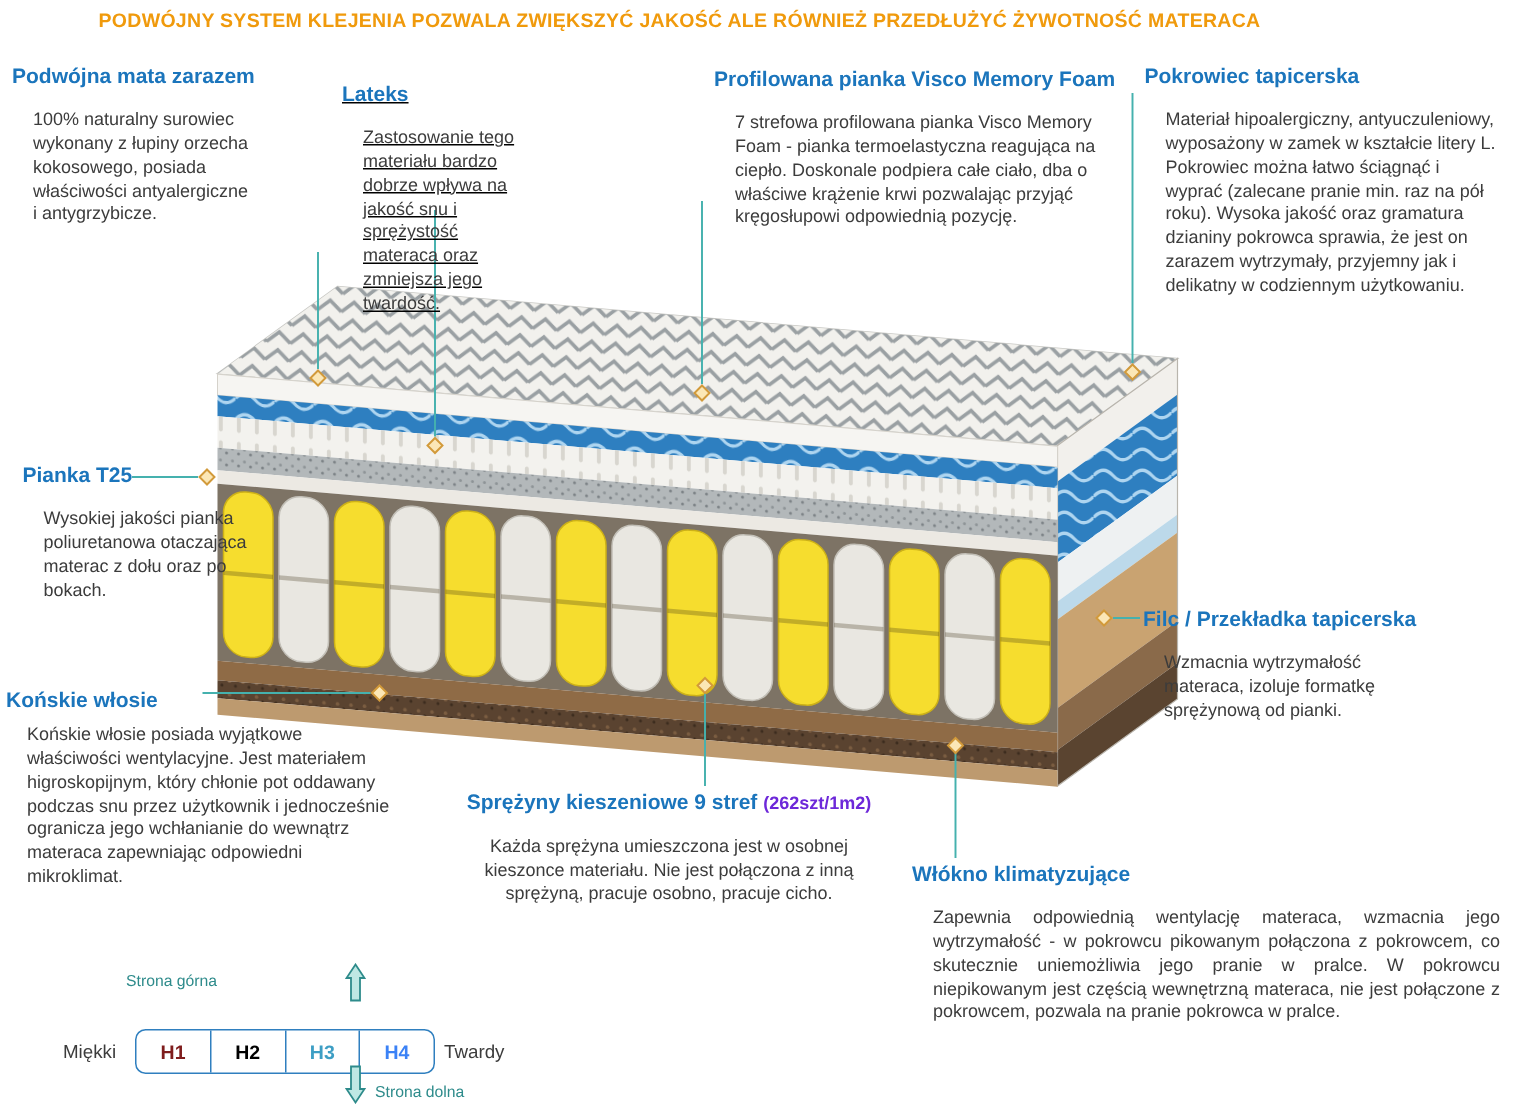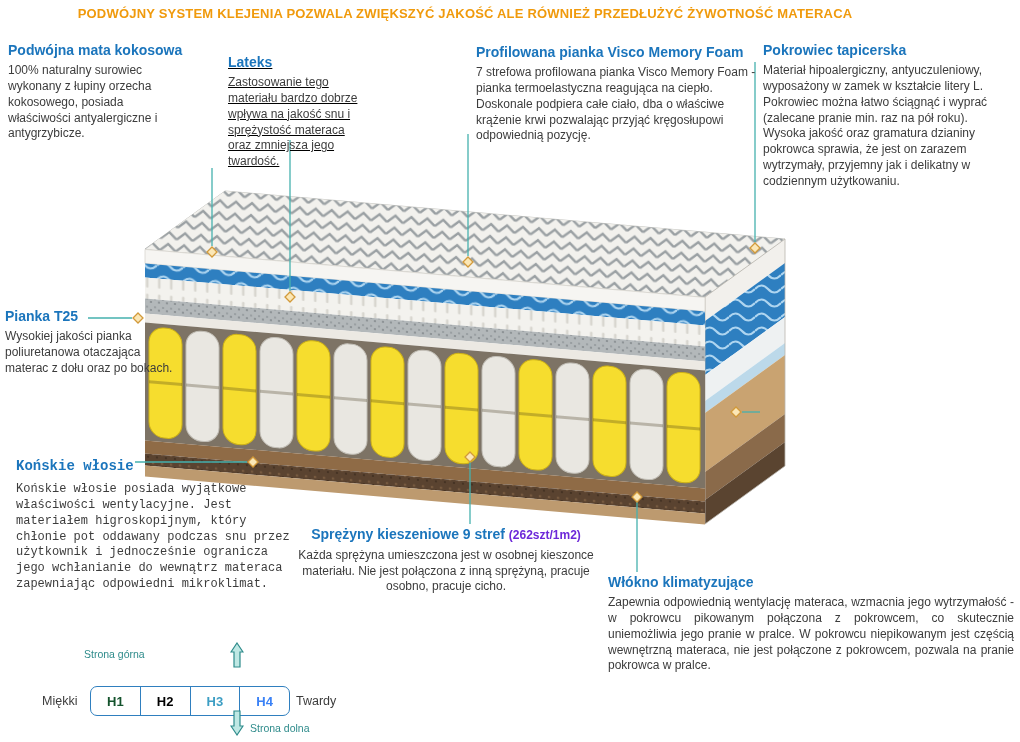--- a/index.html
+++ b/index.html
@@ -1,28 +1,28 @@
 <!DOCTYPE html>
 <html><head>
 <meta charset="utf-8">
 <style>
   html,body{margin:0;padding:0;background:#fff;}
   #page{position:relative;width:1020px;height:742px;background:#ffffff;overflow:hidden;
         font-family:"Liberation Sans",sans-serif;}
-  #hdr{position:absolute;left:55px;top:6px;width:820px;text-align:center;
+  #hdr{position:absolute;left:43px;top:6px;width:820px;text-align:center;
        font-weight:bold;font-size:13px;letter-spacing:.2px;color:#f09a0c;}
   .ann{position:absolute;}
   .ann .t{margin:0 0 5px 0;font-size:14px;font-weight:bold;color:#1b75bc;line-height:1.15;}
-  .ann .b{margin:0;font-size:12px;line-height:1.32;color:#3c3c3c;}
+  .ann .b{margin:14px;font-size:12px;line-height:1.32;color:#3c3c3c;}
   #ann-coconut{left:8px;top:42px;width:176px;}
   #ann-lateks{left:228px;top:54px;width:140px;text-decoration:underline;}
   #ann-visco{left:476px;top:44px;width:290px;}
   #ann-cover{left:763px;top:42px;width:250px;}
-  #ann-t25{left:5px;top:308px;width:168px;}
-  #ann-horsehair{left:16px;top:458px;width:276px;font-family:Liberation Mono, monospace;}
+  #ann-t25{left:15px;top:308px;width:168px;}
+  #ann-horsehair{left:4px;top:458px;width:276px;}
   #ann-horsehair .b{margin-top:8px;text-align:left;}
   #ann-springs{left:298px;top:526px;width:296px;text-align:center;}
   #ann-springs .t-sub{font-size:12px;color:#6d28d9;font-weight:bold;}
   #ann-felt{left:762px;top:404px;width:196px;}
   #ann-fiber{left:608px;top:574px;width:406px;}
   #ann-fiber .b{text-align:justify;}
   #mattress{position:absolute;left:105px;top:140px;}
   #connectors{position:absolute;left:0;top:0;pointer-events:none;}
   #connectors line{stroke:#45b1ae;stroke-width:1.3;}
   #connectors .dm{fill:#fbe7b6;stroke:#d29a3a;stroke-width:1.3;}
@@ -158,21 +158,21 @@
       <line x1="760" y1="412" x2="742" y2="412"></line>
         <path class="dm" transform="translate(736,412)" d="M0,-5 L5,0 L0,5 L-5,0 Z"></path>
     </g>
     <g>
       <line x1="637" y1="572" x2="637" y2="502"></line>
         <path class="dm" transform="translate(637,497)" d="M0,-5 L5,0 L0,5 L-5,0 Z"></path>
     </g>
   </svg>
 
   <section class="ann" id="ann-coconut">
-    <h2 class="t">Podwójna mata kokosowa</h2>
+    <h2 class="t">Podwójna mata zarazem</h2>
     <p class="b">100% naturalny surowiec wykonany z łupiny orzecha kokosowego, posiada właściwości antyalergiczne i antygrzybicze.</p>
   </section>
 
   <section class="ann" id="ann-lateks">
     <h2 class="t">Lateks</h2>
     <p class="b">Zastosowanie tego materiału bardzo dobrze wpływa na jakość snu i sprężystość materaca oraz zmniejsza jego twardość.</p>
   </section>
 
   <section class="ann" id="ann-visco">
     <h2 class="t">Profilowana pianka Visco Memory Foam</h2>
@@ -195,34 +195,38 @@
   </section>
 
   <section class="ann" id="ann-springs">
     <h2 class="t">
       <span class="t-main">Sprężyny kieszeniowe 9 stref</span>
       <span class="t-sub">(262szt/1m2)</span>
     </h2>
     <p class="b">Każda sprężyna umieszczona jest w osobnej kieszonce materiału. Nie jest połączona z inną sprężyną, pracuje osobno, pracuje cicho.</p>
   </section>
 
+  <section class="ann" id="ann-felt">
+    <h2 class="t">Filc / Przekładka tapicerska</h2>
+    <p class="b">Wzmacnia wytrzymałość materaca, izoluje formatkę sprężynową od pianki.</p>
+  </section>
 
   <section class="ann" id="ann-fiber">
     <h2 class="t">Włókno klimatyzujące</h2>
     <p class="b">Zapewnia odpowiednią wentylację materaca, wzmacnia jego wytrzymałość - w pokrowcu pikowanym połączona z pokrowcem, co skutecznie uniemożliwia jego pranie w pralce. W pokrowcu niepikowanym jest częścią wewnętrzną materaca, nie jest połączone z pokrowcem, pozwala na pranie pokrowca w pralce.</p>
   </section>
 
   <div id="scale-area">
     <span class="side-label" id="lbl-top">Strona górna</span>
     <svg class="arrow-svg" id="arrow-up" width="14" height="26" viewBox="0 0 14 26">
       <path d="M7,1 L13,10 L10,10 L10,25 L4,25 L4,10 L1,10 Z" fill="#bfe8e4" stroke="#2e8b8b" stroke-width="1.2"></path>
     </svg>
     <span class="softhard" id="lbl-soft">Miękki</span>
     <div id="hbox">
-      <span class="hcell" style="color:#14532d">H1</span>
+      <span class="hcell" style="color:#7f1d1d">H1</span>
       <span class="hcell" style="color:#000000">H2</span>
       <span class="hcell" style="color:#3d9ec4">H3</span>
       <span class="hcell" style="color:#3b82f6">H4</span>
     </div>
     <span class="softhard" id="lbl-hard">Twardy</span>
     <svg class="arrow-svg" id="arrow-down" width="14" height="26" viewBox="0 0 14 26">
       <path d="M7,25 L1,16 L4,16 L4,1 L10,1 L10,16 L13,16 Z" fill="#bfe8e4" stroke="#2e8b8b" stroke-width="1.2"></path>
     </svg>
     <span class="side-label" id="lbl-bottom">Strona dolna</span>
   </div>

